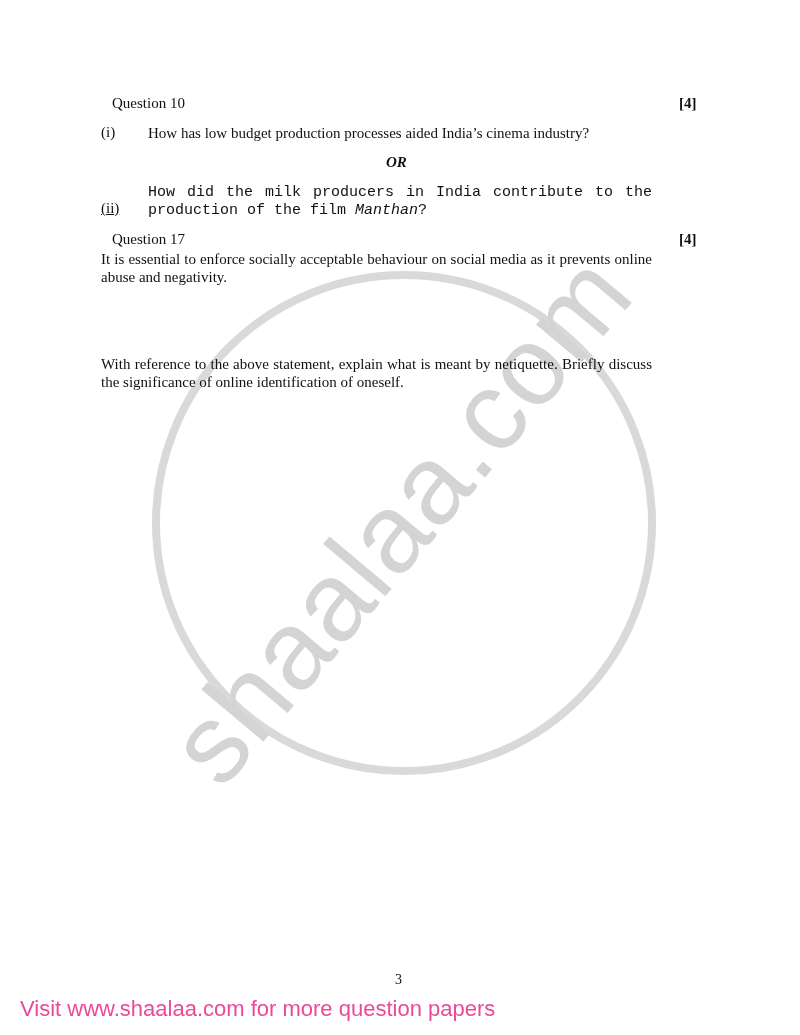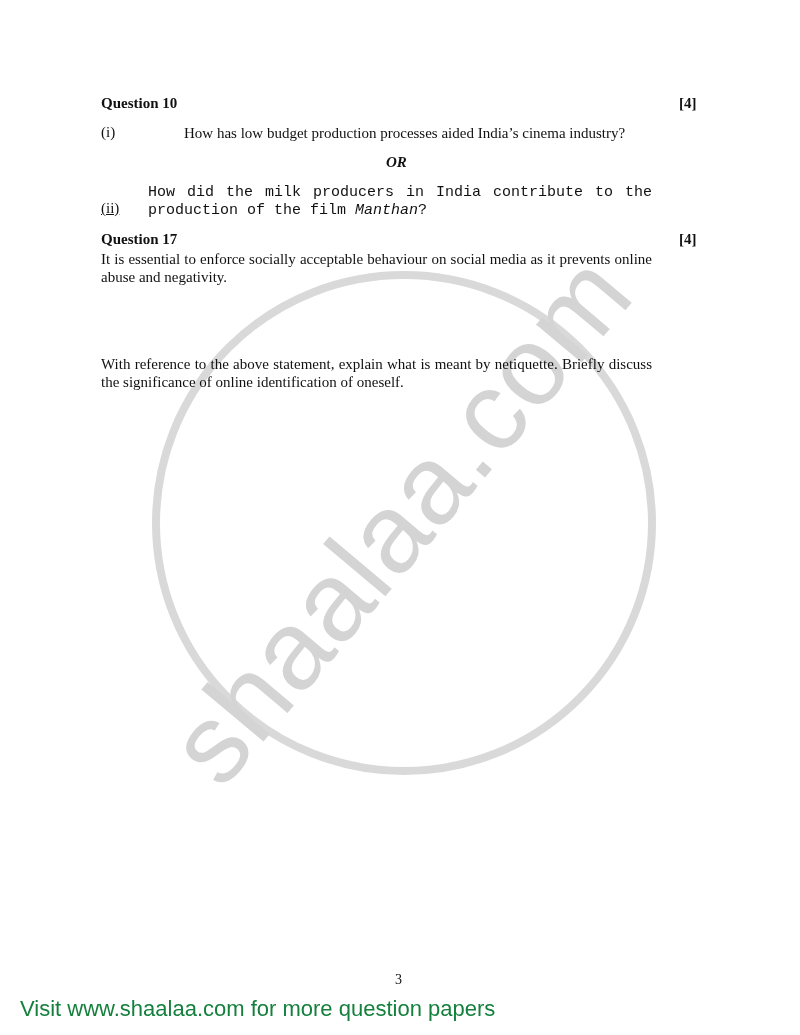--- a/index.html
+++ b/index.html
@@ -1,47 +1,47 @@
 <!DOCTYPE html>
 <html><head>
   <meta charset="utf-8">
   <style>
     html, body { margin: 0; padding: 0; background: #ffffff; }
     body { width: 800px; height: 1035px; position: relative; overflow: hidden; color: #111; }
     .serif { font-family: "Liberation Serif", "DejaVu Serif", serif; }
     .sans { font-family: "Liberation Sans", "DejaVu Sans", sans-serif; }
     .abs { position: absolute; }
-    .q-heading { font-weight: bold; font-size: 15px; }
+    .q-heading { font-weight: normal; font-size: 15px; margin-left: 11px; }
     .marks { font-weight: bold; font-size: 15px; }
     .body-text { font-size: 15px; line-height: 18px; text-align: justify; }
     .roman { font-size: 15px; }
     .or { font-weight: bold; font-size: 15px; }
     .watermark-circle {
       position: absolute; left: 152px; top: 271px; width: 488px; height: 488px;
       border: 8px solid #d9d9d9; border-radius: 50%;
     }
     .watermark-text {
       position: absolute; left: 400px; top: 519px;
       transform: translate(-50%, -50%) rotate(-50deg);
       font-size: 112px; color: #d4d4d4; white-space: nowrap; letter-spacing: 1px;
     }
     .page-number { font-size: 14px; }
-    .footer { font-size: 22px; color: #15803d; }
+    .footer { font-size: 22px; color: #ec4899; }
   </style>
 </head>
 <body>
 
 <div class="watermark-circle"></div>
 <div class="watermark-text sans">shaalaa.com</div>
 
 <div class="abs serif q-heading" style="left:101px; top:95px;">Question 10</div>
 <div class="abs serif marks" style="left:679px; top:95px;">[4]</div>
 
 <div class="abs serif roman" style="left:101px; top:124px;">(i)</div>
-<div class="abs serif body-text" style="left:148px; top:124px; width:504px;margin-left:36px;">How has low budget production processes aided India’s cinema industry?</div>
+<div class="abs serif body-text" style="left:148px; top:124px; width:504px;">How has low budget production processes aided India’s cinema industry?</div>
 
 <div class="abs serif or" style="left:386px; top:154px;font-style:italic;">OR</div>
 
 <div class="abs serif roman" style="left:101px; top:200px;text-decoration:underline;">(ii)</div>
 <div class="abs serif body-text" style="left:148px; top:184px; width:504px;font-family:Liberation Mono, monospace;"><span>How did the milk producers in India contribute to the production of the film </span><i>Manthan</i><span>?</span></div>
 
 <div class="abs serif q-heading" style="left:101px; top:231px;">Question 17</div>
 <div class="abs serif marks" style="left:679px; top:231px;">[4]</div>
 
 <div class="abs serif body-text" style="left:101px; top:250px; width:551px;">It is essential to enforce socially acceptable behaviour on social media as it prevents online abuse and negativity.</div>

